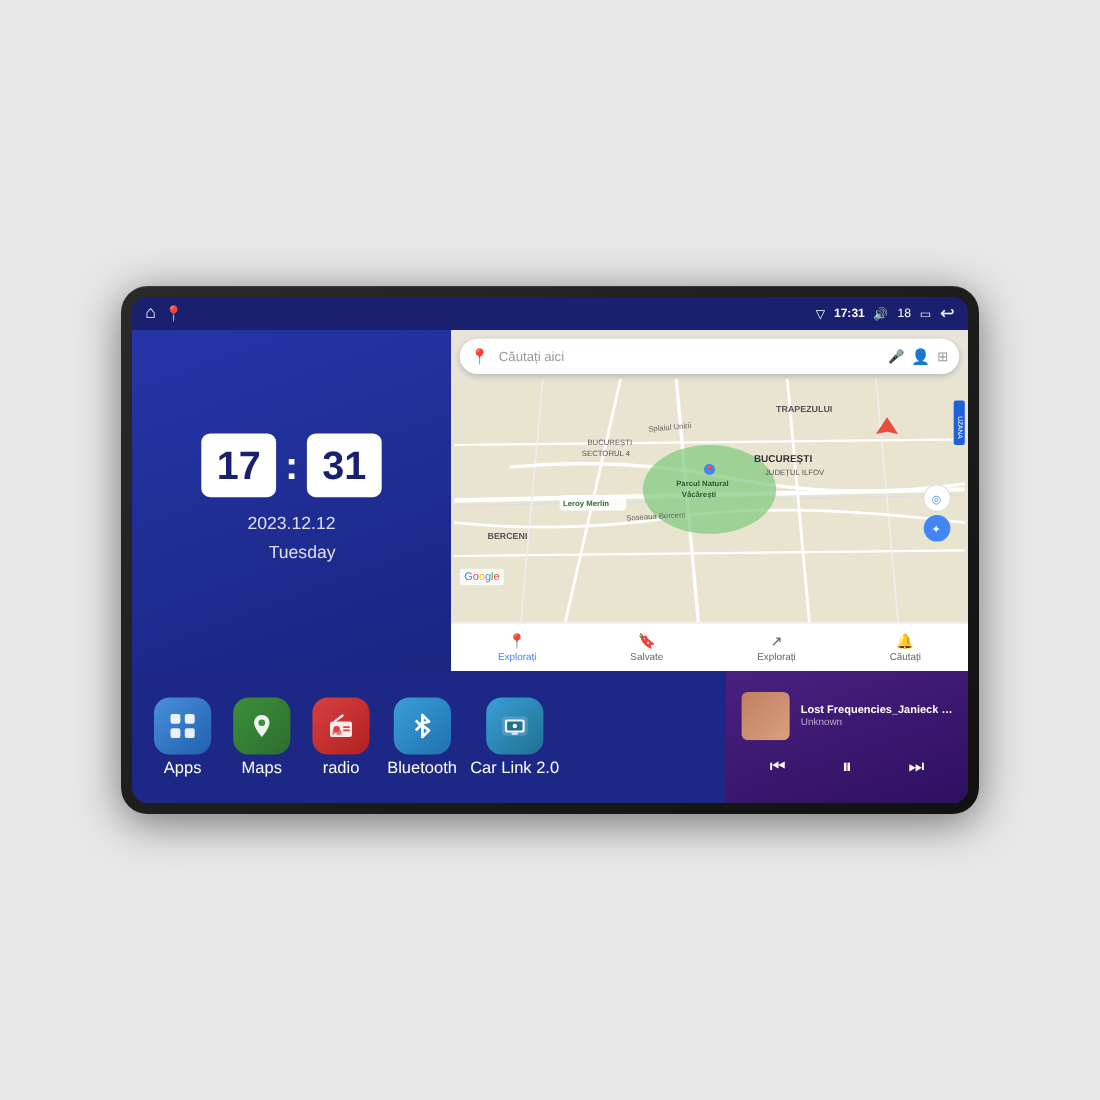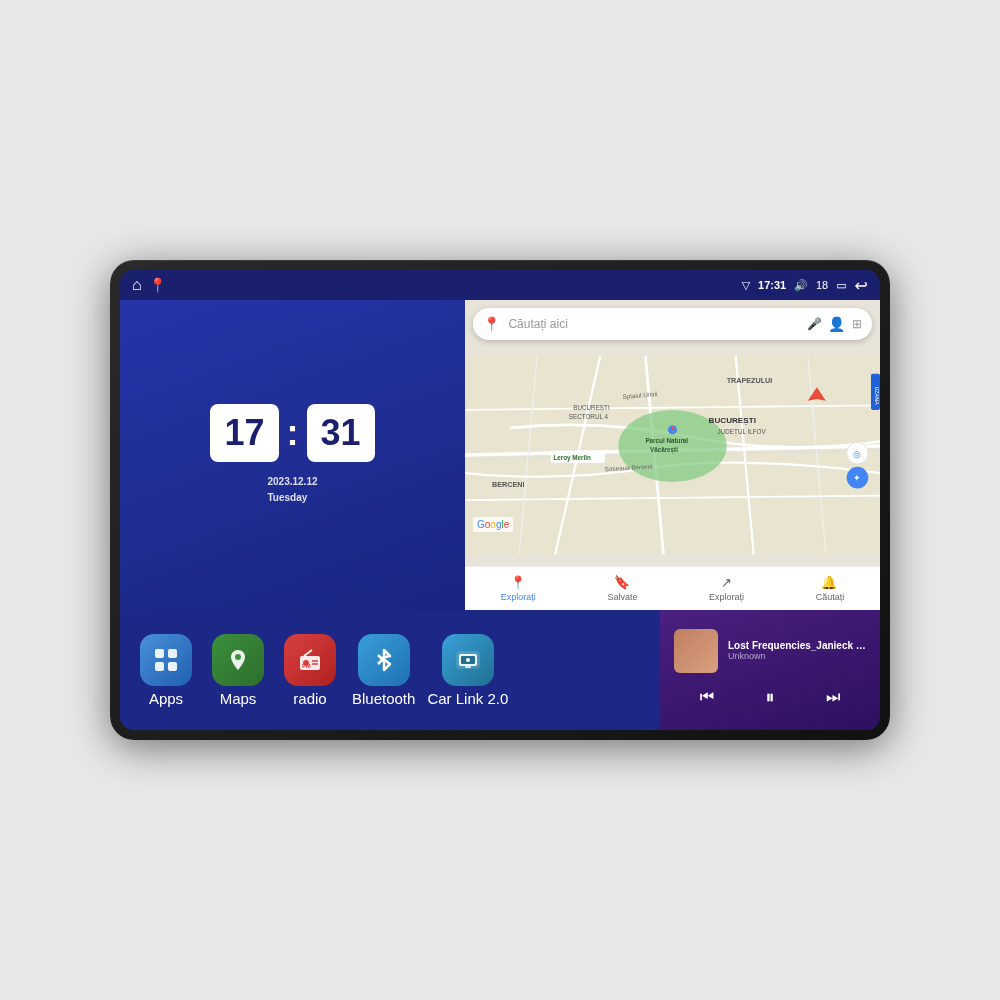--- a/index.html
+++ b/index.html
@@ -73,21 +73,21 @@
 
     
     .top-section {
       display: flex;
       flex: 1;
       min-height: 0;
     }
 
     
     .clock-widget {
-      width: 345px;
+      width: 290px;
       background: linear-gradient(160deg, #2535a8, #1a2580);
       display: flex;
       flex-direction: column;
       align-items: center;
       justify-content: center;
       padding: 0;
       flex-shrink: 0;
     }
 
     .clock-display {
@@ -108,24 +108,23 @@
     }
 
     .clock-colon {
       color: white;
       font-size: 36px;
       font-weight: bold;
     }
 
     .clock-date {
       color: rgba(255,255,255,0.85);
-      font-size: 10px;
-      text-align: left;
+      font-size: 16px;
+      text-align: right;
       line-height: 1.6;
-      font-weight: bold;
     }
 
     
     .map-widget {
       flex: 1;
       background: #e8e4d9;
       position: relative;
       overflow: hidden;
       display: flex;
       flex-direction: column;

